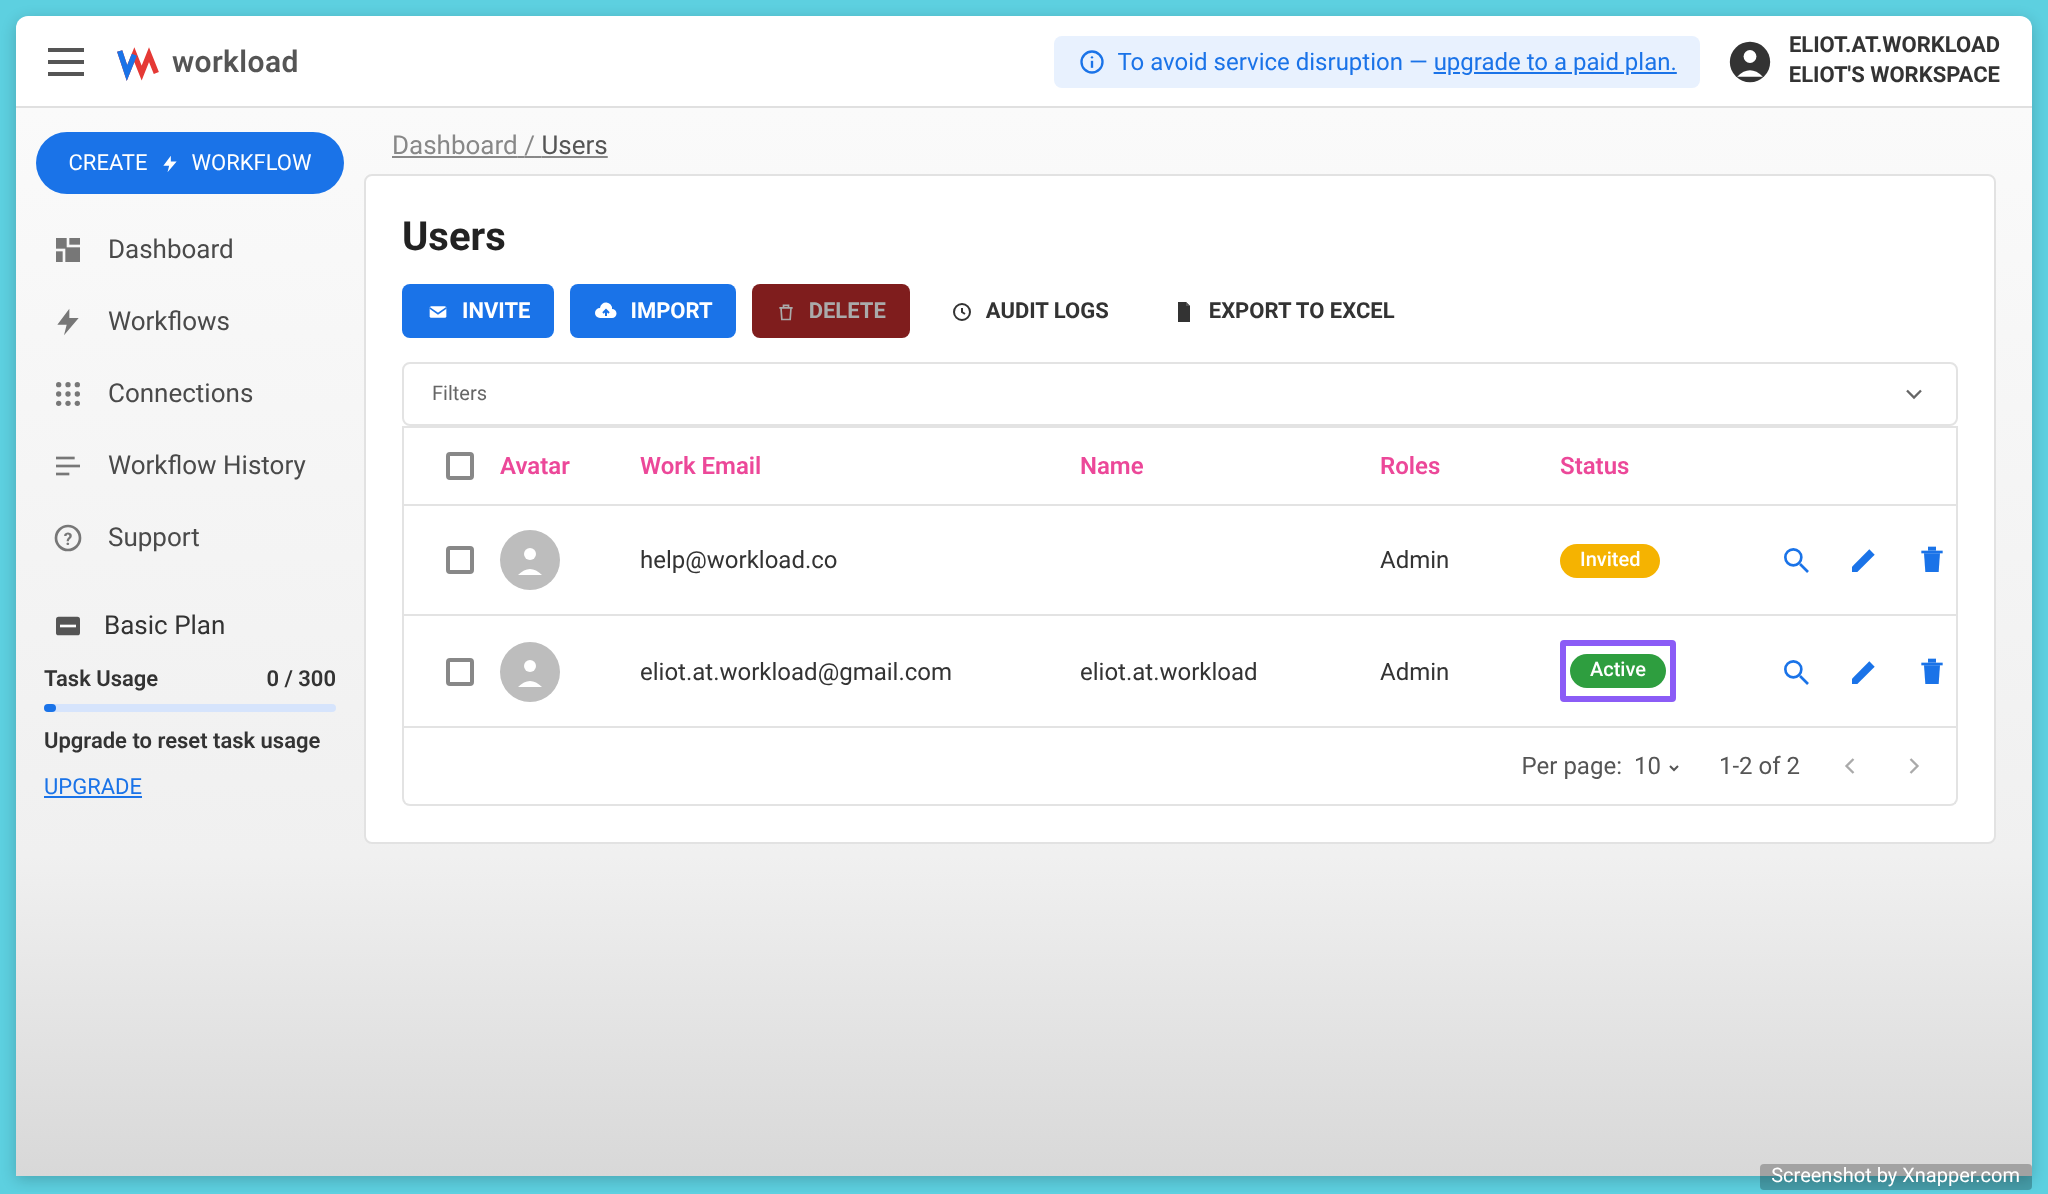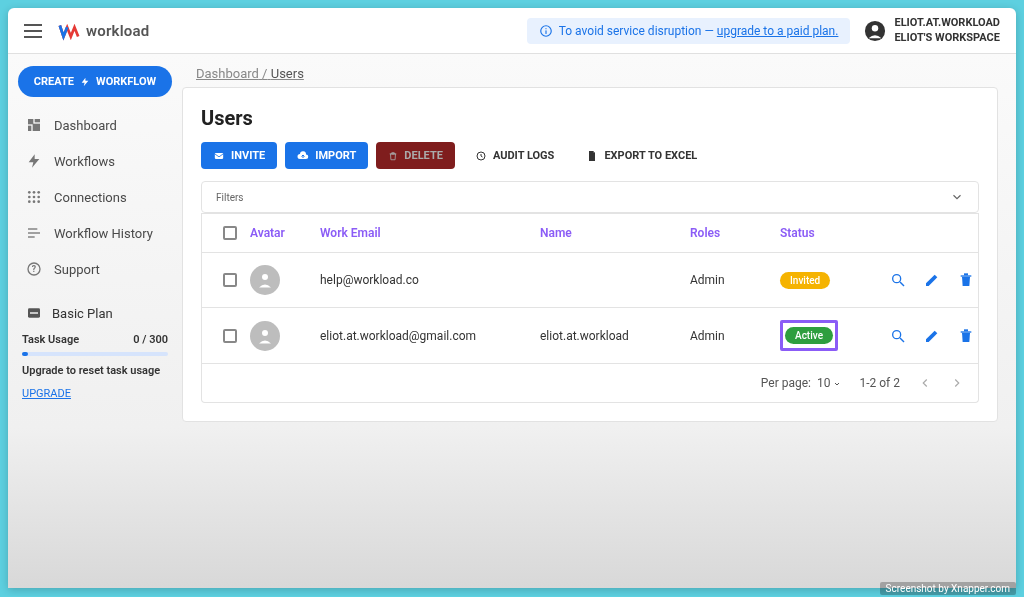--- a/index.html
+++ b/index.html
@@ -11,21 +11,21 @@
 .logo { display: flex; align-items: center; font-weight: 600; font-size: 15px; color: #555; letter-spacing: .2px; }
 .logo-mark { width: 22px; height: 22px; margin-right: 6px; }
 .spacer { flex: 1; }
 .banner { background: #e8f1fe; border-radius: 4px; padding: 6px 12px; display: flex; align-items: center; font-size: 12px; color: #1a73e8; margin-right: 14px; }
 .banner a { color: #1a73e8; text-decoration: underline; }
 .user-area { display: flex; align-items: center; gap: 8px; }
 .user-icon { width: 22px; height: 22px; }
 .user-text { display: flex; flex-direction: column; font-size: 11px; font-weight: 700; color: #333; line-height: 1.3; text-align: right; }
 .body { display: flex; flex: 1; overflow: hidden; background: linear-gradient(to bottom, #fafafa 0%, #f0f0f0 70%, #d8d8d8 100%); }
 .sidebar { width: 174px; padding: 12px 10px; display: flex; flex-direction: column; }
-.create-btn { background: #1a73e8; color: #fff; border: none; border-radius: 18px; padding: 9px 12px; font-size: 11px; font-weight: 700; display: flex; align-items: flex-end; justify-content: center; gap: 6px; cursor: pointer; margin-bottom: 10px; }
+.create-btn { background: #1a73e8; color: #fff; border: none; border-radius: 18px; padding: 9px 12px; font-size: 11px; font-weight: 400; display: flex; align-items: flex-end; justify-content: center; gap: 6px; cursor: pointer; margin-bottom: 10px; }
 .nav-item { display: flex; align-items: center; gap: 12px; padding: 10px 8px; font-size: 13px; color: #4a4a4a; cursor: pointer; }
 .nav-item svg, .nav-item .nav-ico { width: 16px; height: 16px; flex-shrink: 0; }
 .plan-section { margin-top: 8px; font-size: 11px; color: #333; }
 .plan-title { display: flex; align-items: center; gap: 10px; font-size: 13px; padding: 10px 8px; }
 .usage-row { display: flex; justify-content: space-between; font-size: 11px; font-weight: 600; padding: 2px 4px; }
 .progress { height: 4px; background: #d6e4fc; border-radius: 2px; margin: 4px; position: relative; }
 .progress-fill { position: absolute; left: 0; top: 0; bottom: 0; width: 4%; background: #1a73e8; border-radius: 2px; }
 .upgrade-text { font-size: 11px; font-weight: 600; padding: 4px; }
 .upgrade-link { color: #1a73e8; text-decoration: underline; font-size: 11px; padding: 6px 4px; display: inline-block; cursor: pointer; }
 .main { flex: 1; padding: 12px 18px 18px 0; display: flex; flex-direction: column; overflow: auto; }
@@ -34,21 +34,21 @@
 .card { background: #fff; border: 1px solid #e2e2e2; border-radius: 4px; padding: 18px; }
 .page-title { font-size: 20px; font-weight: 700; color: #222; margin-bottom: 12px; }
 .toolbar { display: flex; align-items: center; gap: 8px; margin-bottom: 12px; flex-wrap: wrap; }
 .btn { border: none; border-radius: 4px; padding: 7px 12px; font-size: 11px; font-weight: 700; display: inline-flex; align-items: center; gap: 6px; cursor: pointer; }
 .btn-primary { background: #1a73e8; color: #fff; }
 .btn-disabled { background: #7f1d1d; color: #aaa; cursor: not-allowed; }
 .btn-flat { background: transparent; color: #333; font-weight: 700; }
 .filters { border: 1px solid #e3e3e3; border-radius: 4px; padding: 8px 14px; display: flex; justify-content: space-between; align-items: center; font-size: 10px; color: #666; margin-bottom: 0; cursor: pointer; }
 .table { border: 1px solid #e3e3e3; border-top: none; border-radius: 0 0 4px 4px; }
 .thead, .trow { display: grid; grid-template-columns: 40px 70px 220px 150px 90px 110px 1fr; align-items: center; padding: 12px 8px; border-top: 1px solid #e3e3e3; font-size: 12px; color: #333; }
-.thead { font-weight: 600; color: #8b5cf6; border-top: 1px solid #e3e3e3; }
+.thead { font-weight: 600; color: #ec4899; border-top: 1px solid #e3e3e3; }
 .chk { width: 14px; height: 14px; border: 2px solid #888; border-radius: 2px; margin: 0 auto; cursor: pointer; }
 .avatar { width: 30px; height: 30px; border-radius: 50%; background: #bdbdbd; display: flex; align-items: center; justify-content: center; }
 .badge { display: inline-block; padding: 3px 10px; border-radius: 10px; font-size: 10px; color: #fff; font-weight: 500; }
 .badge-invited { background: #f5b301; }
 .badge-active { background: #2e9e3f; }
 .highlight-box { border: 3px solid #8b5cf6; padding: 4px 2px; display: inline-block; border-radius: 2px; }
 .actions { display: flex; gap: 18px; justify-content: flex-end; padding-right: 10px; }
 .action-ico { width: 16px; height: 16px; cursor: pointer; color: #1a73e8; }
 .pager { display: flex; align-items: center; justify-content: flex-end; gap: 18px; padding: 12px 14px; font-size: 12px; color: #555; border-top: 1px solid #e3e3e3; }
 .pager .pp { display: flex; align-items: center; gap: 6px; }

